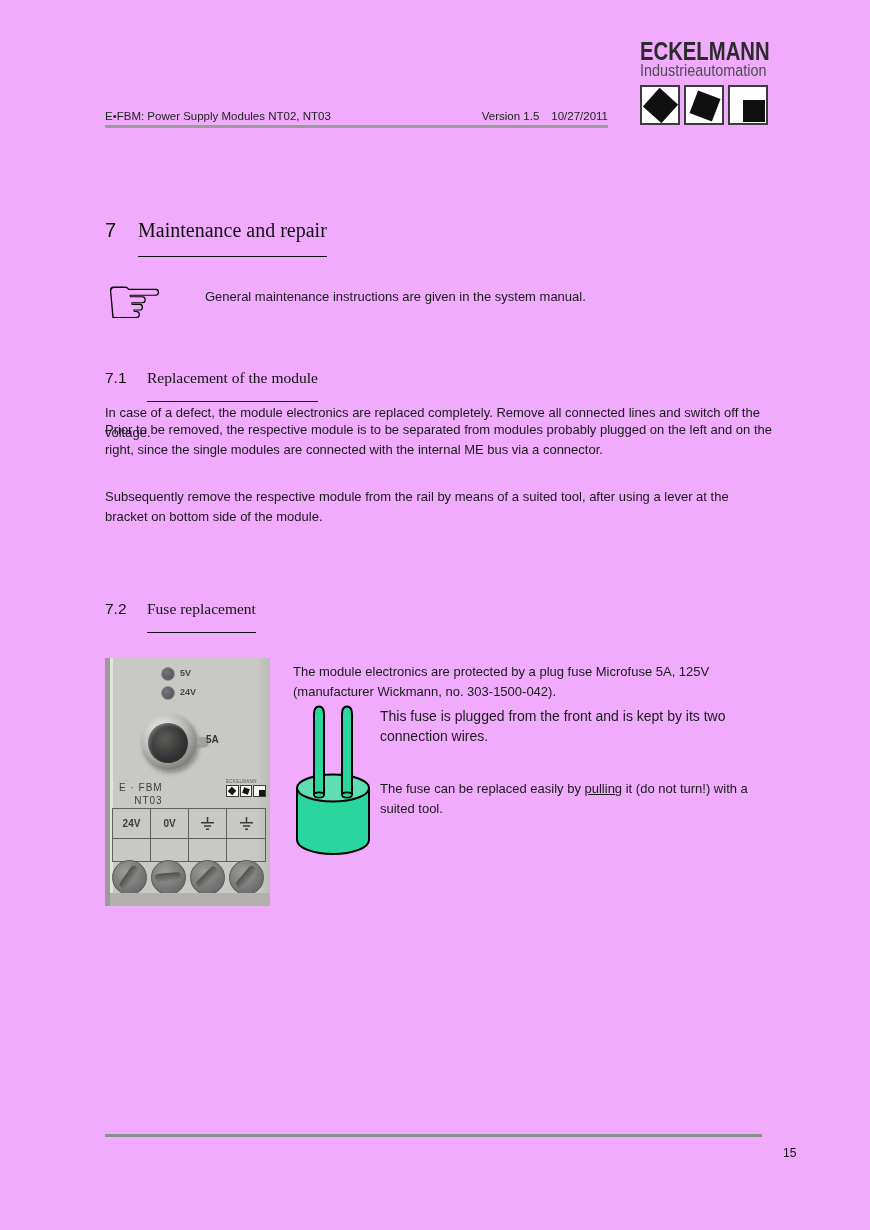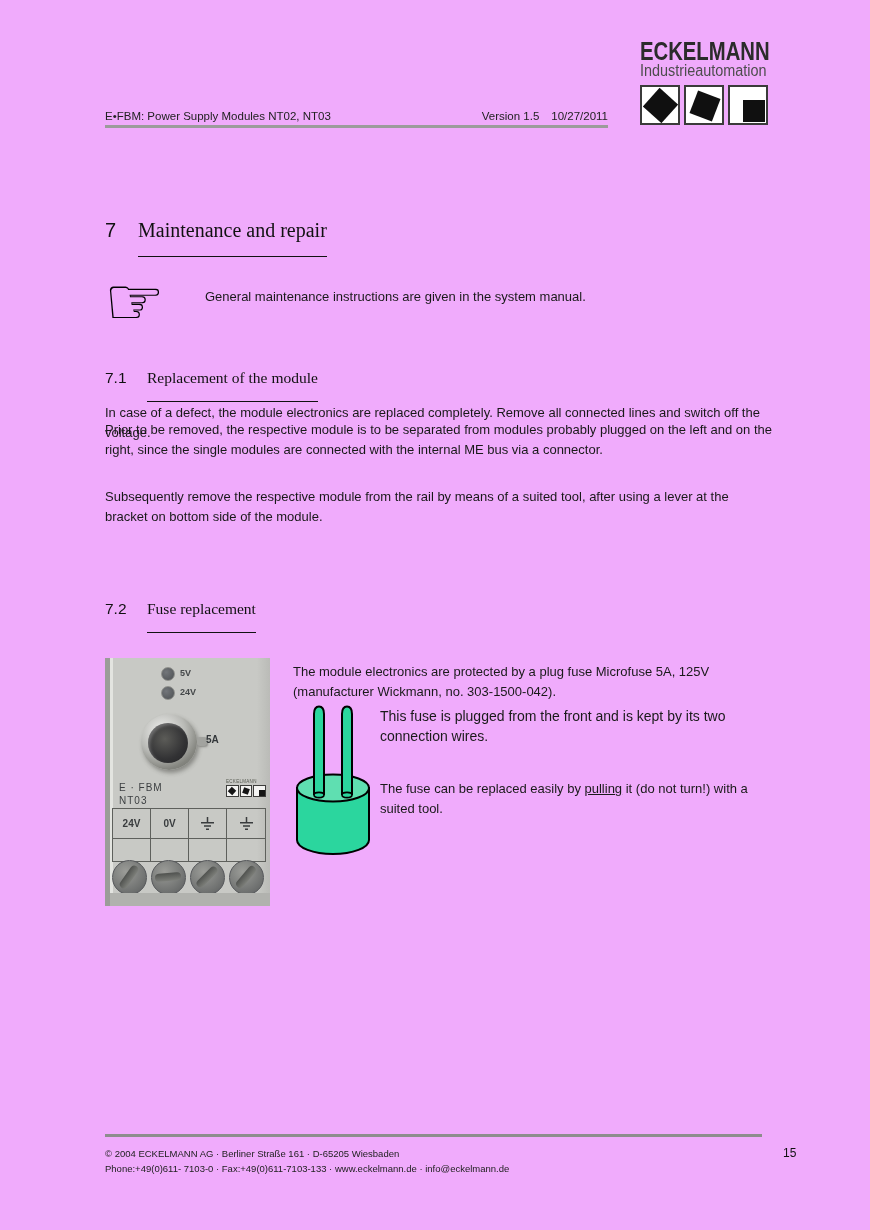--- a/index.html
+++ b/index.html
@@ -56,21 +56,21 @@
   .led-label { position:absolute; font-size:9px; font-weight:bold; color:#45484a; }
   .ll1 { left:75px; top:10px; } .ll2 { left:75px; top:29px; }
   .fuse-holder { position:absolute; left:36px; top:56px; width:56px; height:56px; border-radius:50%;
     background:radial-gradient(circle at 38% 32%, #f2f2f0, #b9bab6 45%, #84857f 72%, #6a6b67);
     box-shadow:2px 3px 4px rgba(60,60,55,.45); }
   .fh-inner { position:absolute; left:7px; top:9px; width:40px; height:40px; border-radius:50%;
     background:radial-gradient(circle at 42% 40%, #5c5c58, #323234 60%, #232325);
     box-shadow:inset 2px 2px 3px rgba(255,255,255,.25); }
   .fh-nub { position:absolute; left:92px; top:79px; width:10px; height:9px; border-radius:3px; background:#a2a39f; box-shadow:1px 1px 2px rgba(80,80,75,.5); }
   .fuse-amp { position:absolute; left:101px; top:76px; font-size:10px; font-weight:bold; color:#33373a; }
-  .model { position:absolute; left:14px; top:123px; font-size:10px; color:#3c3f41; letter-spacing:1px; line-height:13px; }
+  .model { position:absolute; left:14px; top:123px; font-size:10px; color:#3c3f41; letter-spacing:1px; line-height:13px;text-align:right; }
   .minilogo { position:absolute; left:121px; top:121px; width:40px; }
   .ml-text { font-size:4.5px; color:#55584f; letter-spacing:0.3px; white-space:nowrap; }
   .ml-squares { display:flex; gap:1px; margin-top:1px; }
   .mlsq { width:11px; height:10px; background:#f4f4f2; border:1px solid #3d3d3b; position:relative; overflow:hidden; }
   .mlsq .blk { position:absolute; background:#151515; }
   .mb1 { width:6px; height:6px; left:2px; top:2px; transform:rotate(42deg); }
   .mb2 { width:6px; height:6px; left:2.5px; top:2px; transform:rotate(20deg); }
   .mb3 { width:6px; height:6px; right:0; bottom:0; }
   .terms { position:absolute; left:7px; top:150px; width:152px; border:1px solid #5e605c; }
   .trow { display:flex; }
@@ -227,19 +227,15 @@
     <path d="M21 93 V12 Q21 4.5 26 4.5 Q31 4.5 31 12 V93" fill="#2bd69e" stroke="#000" stroke-width="2"></path>
     <path d="M49 93 V12 Q49 4.5 54 4.5 Q59 4.5 59 12 V93" fill="#2bd69e" stroke="#000" stroke-width="2"></path>
     <ellipse cx="26" cy="93" rx="5" ry="2.6" fill="#2bd69e" stroke="#000" stroke-width="1.6"></ellipse>
     <ellipse cx="54" cy="93" rx="5" ry="2.6" fill="#2bd69e" stroke="#000" stroke-width="1.6"></ellipse>
   </svg>
 
   <div class="abs fig-text1">This fuse is plugged from the front and is kept by its two connection wires.</div>
   <div class="abs fig-text2"><span>The fuse can be replaced easily by </span><span class="uline">pulling</span><span> it (do not turn!) with a suited tool.</span></div>
 
   <div class="abs footer-rule"></div>
-  <div class="abs footer-text">
-    <div>©  2004 ECKELMANN AG · Berliner Straße 161 · D-65205 Wiesbaden</div>
-    <div>Phone:+49(0)611- 7103-0 · Fax:+49(0)611-7103-133 · www.eckelmann.de · info@eckelmann.de</div>
-  </div>
   <div class="abs page-number">15</div>
 
 </div>
 
 </body></html>

